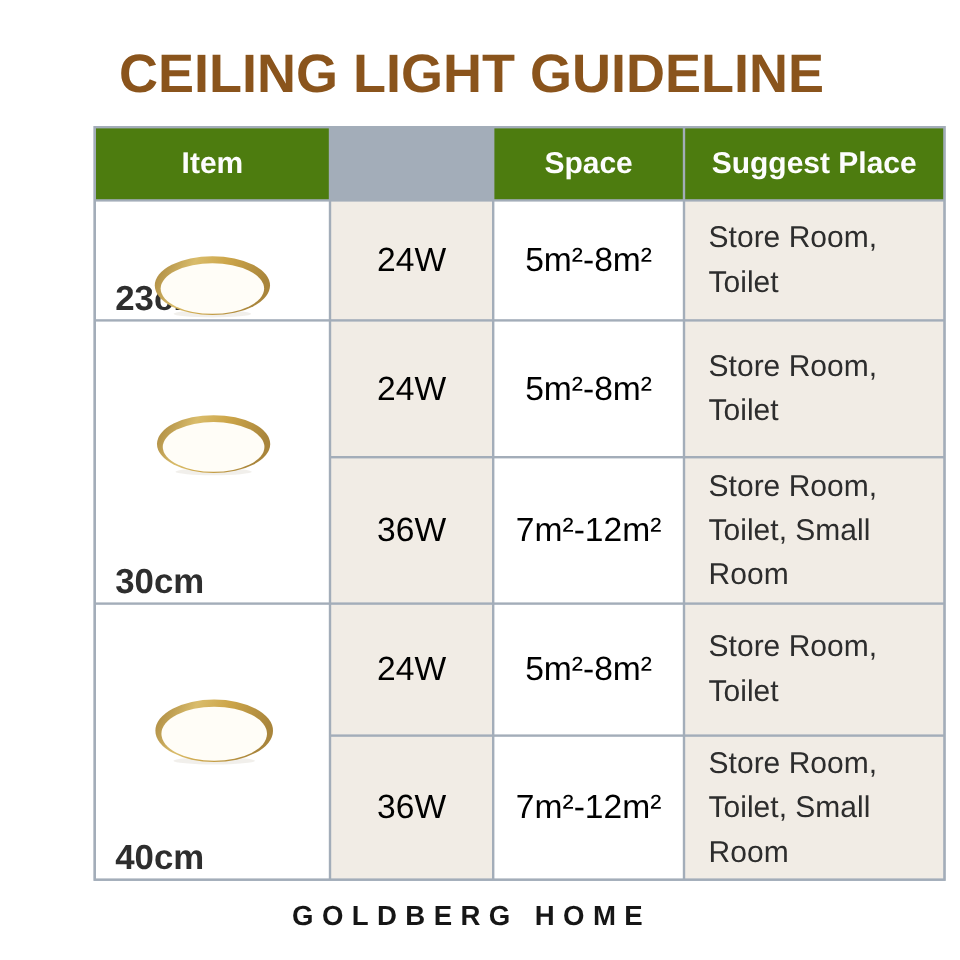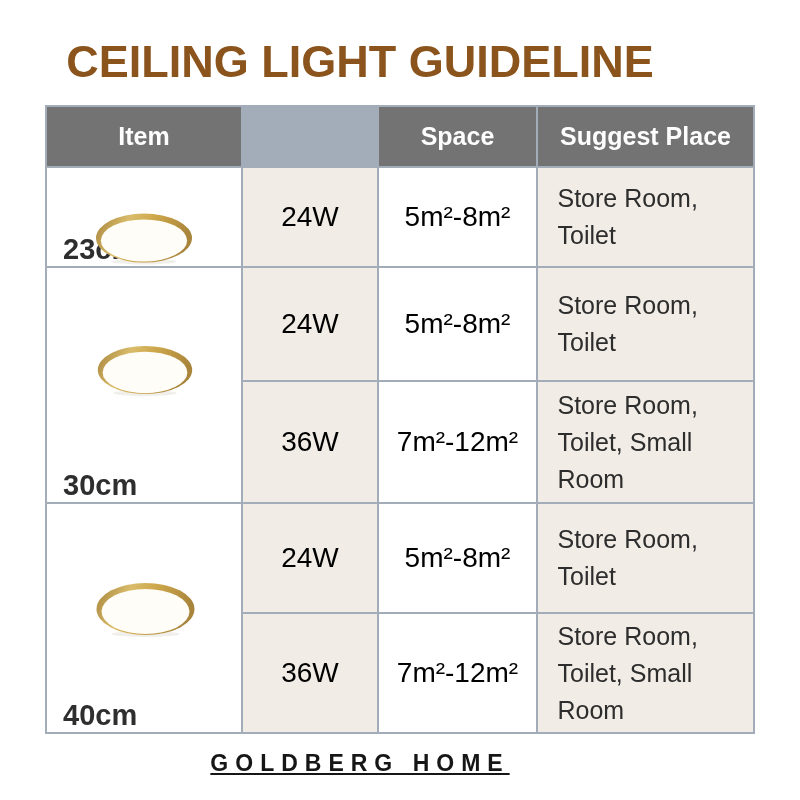--- a/index.html
+++ b/index.html
@@ -1,51 +1,51 @@
 <!DOCTYPE html>
 <html><head>
 <meta charset="utf-8">
 <style>
   html,body{margin:0;padding:0;}
   body{width:800px;height:800px;background:#ffffff;overflow:hidden;}
   .page{position:relative;width:720px;height:800px;background:#ffffff;
-        font-family:"Liberation Sans",sans-serif;}
+        font-family:"Liberation Sans",sans-serif;margin-left:33px;}
 
   .title{position:absolute;top:36px;left:0;width:100%;margin:0;
          text-align:center;font-size:45px;font-weight:bold;
          color:#8a541c;letter-spacing:0;}
 
   .gtable{position:absolute;left:45px;top:105px;
           display:grid;
           grid-template-columns:194px 134px 157px 215px;
           grid-template-rows:59px 98px 112px 120px 108px 118px;
           gap:2px;background:#a3adb9;border:2px solid #a3adb9;}
 
   .cell{background:#ffffff;display:flex;align-items:center;justify-content:center;}
-  .head{background:#737373;color:#fdfdfd;font-weight:bold;font-size:25px;}
+  .head{background:#4d7c0f;color:#fdfdfd;font-weight:bold;font-size:25px;}
   .beige{background:#f1ece5;}
   .val{font-size:28px;color:#000000;}
   .place{font-size:25px;color:#2d2d2d;line-height:37px;text-align:left;}
   .place span{display:inline-block;max-width:176px;}
 
   .item-cell{justify-content:flex-start;align-items:flex-end;position:relative;font-weight:bold;}
   .item-label{font-size:29px;color:#2e2e2e;padding:14px 0 0 16px;}
   .lamp{position:absolute;left:48px;}
   .lamp-23{top:44px;}
   .lamp-30{top:77px;}
   .lamp-40{top:78px;}
 
   .watermark{position:absolute;top:366px;left:0;width:100%;text-align:center;
              pointer-events:none;font-weight:bold;color:transparent;
              -webkit-text-stroke:2px rgba(216,198,148,0.55);}
   .wm-line{font-size:74px;line-height:74px;letter-spacing:12px;}
   .wm-line2{margin-top:4px;}
 
   .footer{position:absolute;top:750px;left:0;width:100%;text-align:center;
-          font-size:23px;font-weight:bold;letter-spacing:7px;color:#161616;text-decoration:underline;}
+          font-size:23px;font-weight:bold;letter-spacing:7px;color:#161616;}
 </style>
 </head>
 <body>
 
 <div class="page">
 
   <svg width="0" height="0" style="position:absolute">
     <defs>
       <linearGradient id="goldg" x1="0" y1="0" x2="1" y2="0.25">
         <stop offset="0" stop-color="#a5823a"></stop>

